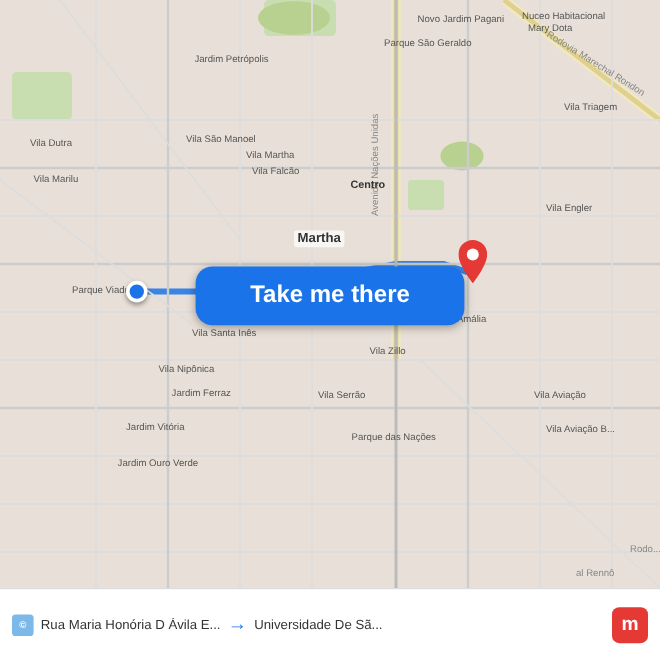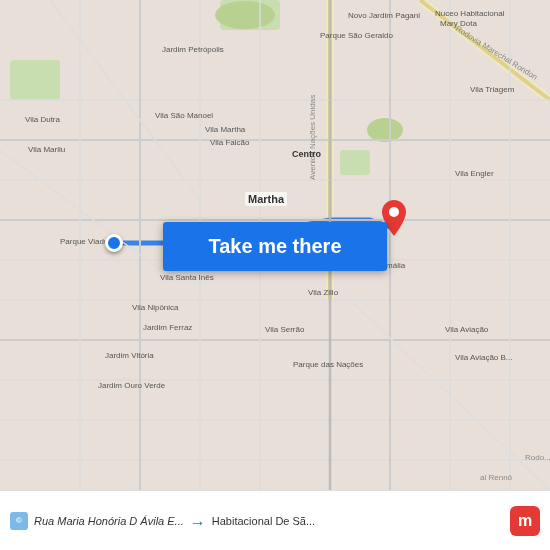--- a/index.html
+++ b/index.html
@@ -170,38 +170,38 @@
 
   <div id="origin-marker" style="position:absolute; top:234px; left:105px; width:18px; height:18px; background:#1a73e8; border-radius:50%; border:3px solid white; box-shadow:0 2px 4px rgba(0,0,0,0.4);"></div>
 
   <div style="position:absolute; top:200px; left:382px;">
     <svg width="24" height="36" viewBox="0 0 24 36">
       <path d="M12 0 C5.37 0 0 5.37 0 12 C0 21 12 36 12 36 C12 36 24 21 24 12 C24 5.37 18.63 0 12 0Z" fill="#e53935"></path>
       <circle cx="12" cy="12" r="5" fill="white"></circle>
     </svg>
   </div>
 
-  <button id="take-me-there-btn" style="position:absolute; top:222px; left:163px; width:224px; height:49px; background:#1a73e8; border-radius:3px; display:flex; align-items:center; justify-content:center; cursor:pointer; box-shadow:0 2px 8px rgba(0,0,0,0.35); border:none; outline:none;">
+  <button id="take-me-there-btn" style="position:absolute; top:222px; left:163px; width:224px; height:49px; background:#1a73e8; border-radius:14px; display:flex; align-items:center; justify-content:center; cursor:pointer; box-shadow:0 2px 8px rgba(0,0,0,0.35); border:none; outline:none;">
     <span style="color:white; font-size:20px; font-weight:bold; font-family:Arial;">Take me there</span>
   </button>
 
   <div id="martha-label" style="position:absolute; top:192px; left:212px; color:#333; font-size:11px; font-weight:600; background:rgba(255,255,255,0.7); padding:1px 3px; border-radius:2px; pointer-events:none; font-family:Arial;margin-left:33px;">Martha</div>
 
 </div>
 
 <div id="bottom-bar" style="width:550px; height:60px; background:white; display:flex; align-items:center; padding:0 10px; border-top:1px solid #ddd; gap:6px;">
 
   <div style="width:18px; height:18px; background:#7DB9E8; border-radius:3px; display:inline-flex; align-items:center; justify-content:center; font-size:8px; color:white; font-weight:bold; flex-shrink:0;">
     ©
   </div>
 
-  <span style="font-size:11px; color:#333; max-width:175px; white-space:nowrap; overflow:hidden; text-overflow:ellipsis; font-family:Arial;font-style:italic;">Rua Maria Honória D Ávila E...</span>
+  <span style="font-size:11px; color:#333; max-width:175px; white-space:nowrap; overflow:hidden; text-overflow:ellipsis; font-family:Arial;">Rua Maria Honória D Ávila E...</span>
 
   <span style="color:#1a73e8; font-size:16px; flex-shrink:0; font-family:Arial;">→</span>
 
-  <span style="font-size:11px; color:#333; max-width:160px; white-space:nowrap; overflow:hidden; text-overflow:ellipsis; flex:1; font-family:Arial;">Habitacional De Sã...</span>
+  <span style="font-size:11px; color:#333; max-width:160px; white-space:nowrap; overflow:hidden; text-overflow:ellipsis; flex:1; font-family:Arial;">Universidade De Sã...</span>
 
   <div style="display:flex; align-items:center; margin-left:auto; flex-shrink:0;">
     <div style="width:30px; height:30px; background:#e53935; border-radius:6px; display:flex; align-items:center; justify-content:center; color:white; font-weight:bold; font-size:16px; font-family:Arial;">
       m
     </div>
   </div>
 </div>
 
 </body></html>

